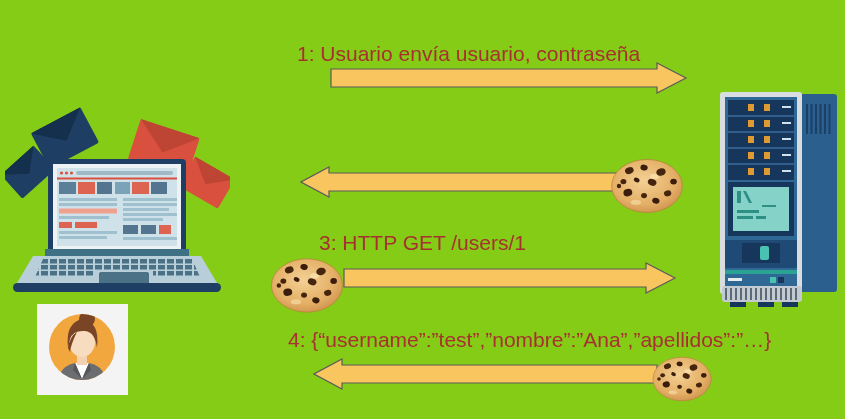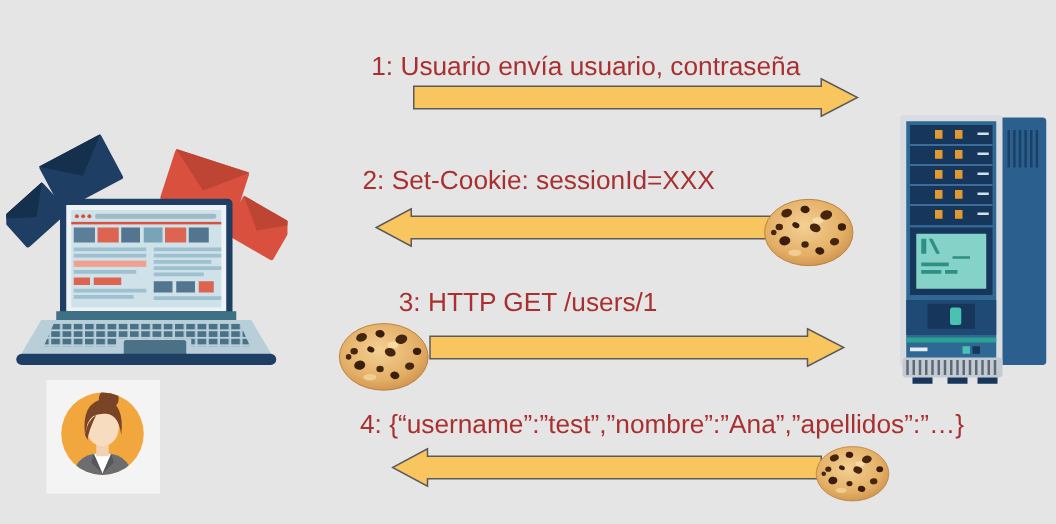--- a/index.html
+++ b/index.html
@@ -1,17 +1,17 @@
 <!DOCTYPE html>
 <html style="--label-color: #A93030;"><head>
 <meta charset="utf-8">
 <style>
   html,body { margin:0; padding:0; background:#ffffff; }
   .stage {
-    position:relative; width:845px; height:419px; background:#e5e5e5;
+    position:relative; width:845px; height:419px; background:#84cc16;
     overflow:hidden; font-family:"Liberation Sans", sans-serif;
   }
   .abs { position:absolute; }
   .msg-label {
     position:absolute; font-size:21px; line-height:1.1;
     color:var(--label-color, #A93030); white-space:nowrap;
   }
   svg { display:block; }
 </style>
 </head>
@@ -211,21 +211,20 @@
     <rect x="18" y="214" width="16" height="5" fill="#16365C"></rect>
     <rect x="46" y="214" width="16" height="5" fill="#16365C"></rect>
     <rect x="70" y="214" width="16" height="5" fill="#16365C"></rect>
   </svg>
 
   <div class="msg-label" style="left:297px; top:42px;">1: Usuario envía usuario, contraseña</div>
   <svg class="abs" style="left:330px; top:62px;" width="358" height="32">
     <polygon points="1,7 327,7 327,1 356,16 327,31 327,25 1,25" fill="#F9C55F" stroke="#5B5B5B" stroke-width="1.2"></polygon>
   </svg>
 
-  <div class="msg-label" style="left:290px; top:133px;">2: Set-Cookie: sessionId=XXX</div>
   <svg class="abs" style="left:300px; top:166px;" width="356" height="32">
     <polygon points="355,7 29,7 29,1 1,16 29,31 29,25 355,25" fill="#F9C55F" stroke="#5B5B5B" stroke-width="1.2"></polygon>
   </svg>
   <svg class="abs" style="left:603px; top:158px;" width="88" height="56" viewBox="0 0 100 76">
       <use href="#cookie"></use>
     </svg>
 
   <div class="msg-label" style="left:295px; top:231px;margin-left:24px;">3: HTTP GET /users/1</div>
   <svg class="abs" style="left:343px; top:262px;" width="334" height="32">
     <polygon points="1,7 303,7 303,1 332,16 303,31 303,25 1,25" fill="#F9C55F" stroke="#5B5B5B" stroke-width="1.2"></polygon>

